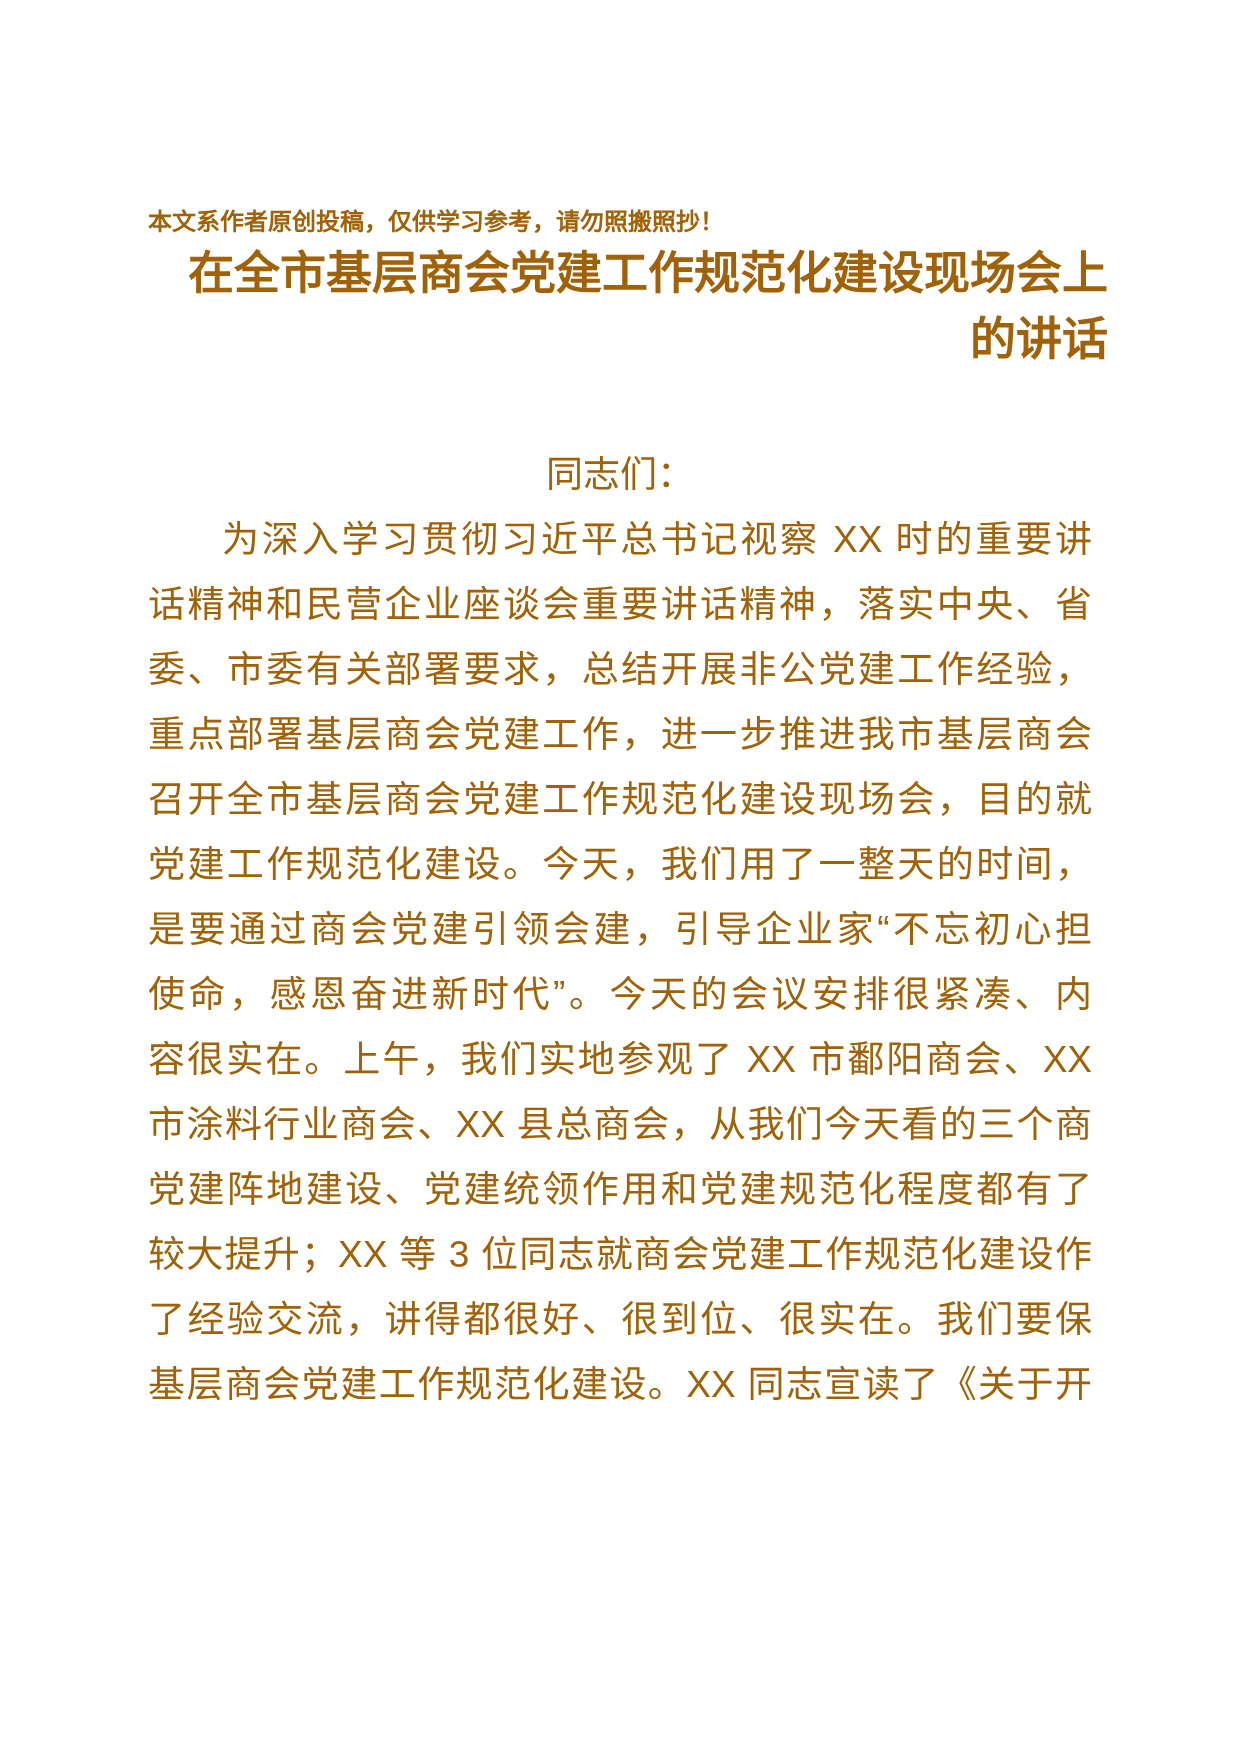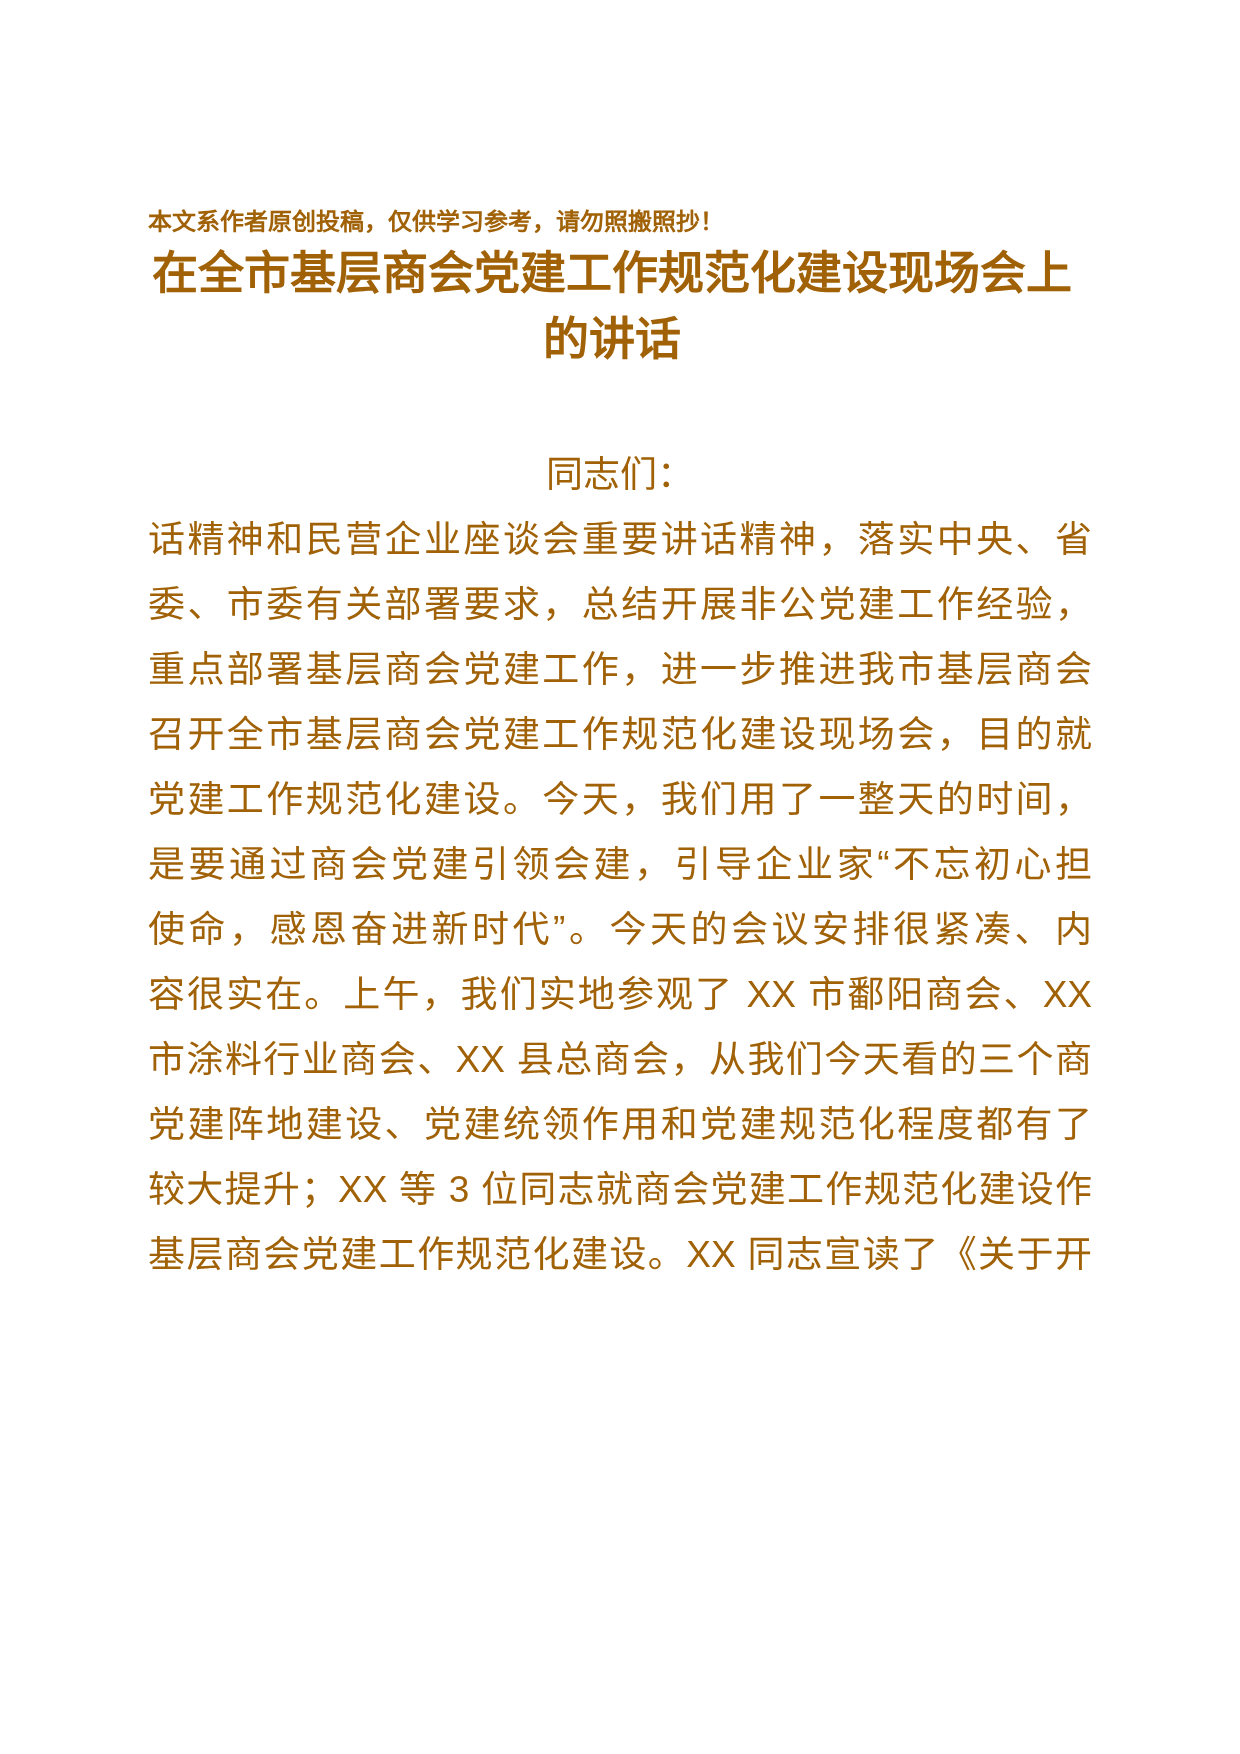--- a/index.html
+++ b/index.html
@@ -22,28 +22,28 @@
     top: 206px;
     width: 944px;
     font-size: 24px;
     line-height: 32px;
     font-weight: bold;
     text-align: left;
     white-space: nowrap;
   }
   .doc-title {
     position: absolute;
-    left: 140px;
+    left: 164px;
     top: 240px;
     width: 944px;
     margin: 0;
     font-size: 46px;
     line-height: 66px;
     font-weight: bold;
-    text-align: center;
+    text-align: right;
   }
   .doc-title span {
     display: block;
   }
   .body-text {
     position: absolute;
     left: 148px;
     top: 442px;
     width: 944px;
     font-size: 37px;
@@ -71,28 +71,30 @@
 
   <h1 class="doc-title">
     <span>在全市基层商会党建工作规范化建设现场会上</span>
     <span>的讲话</span>
   </h1>
 
   <div class="body-text">
     <div class="salutation">同志们：</div>
     <div>
 
+    <div class="para-line first-line">为深入学习贯彻习近平总书记视察 XX 时的重要讲</div>
         <div class="para-line">话精神和民营企业座谈会重要讲话精神，落实中央、省</div>
         <div class="para-line">委、市委有关部署要求，总结开展非公党建工作经验，</div>
         <div class="para-line">重点部署基层商会党建工作，进一步推进我市基层商会</div>
         <div class="para-line">召开全市基层商会党建工作规范化建设现场会，目的就</div>
         <div class="para-line">党建工作规范化建设。今天，我们用了一整天的时间，</div>
         <div class="para-line">是要通过商会党建引领会建，引导企业家“不忘初心担</div>
         <div class="para-line">使命，感恩奋进新时代”。今天的会议安排很紧凑、内</div>
         <div class="para-line">容很实在。上午，我们实地参观了 XX 市鄱阳商会、XX</div>
         <div class="para-line">市涂料行业商会、XX 县总商会，从我们今天看的三个商</div>
         <div class="para-line">党建阵地建设、党建统领作用和党建规范化程度都有了</div>
         <div class="para-line">较大提升；XX 等 3 位同志就商会党建工作规范化建设作</div>
+        <div class="para-line">了经验交流，讲得都很好、很到位、很实在。我们要保</div>
         <div class="para-line">基层商会党建工作规范化建设。XX 同志宣读了《关于开</div>
       </div>
   </div>
 
 </div>
 
 </body></html>

